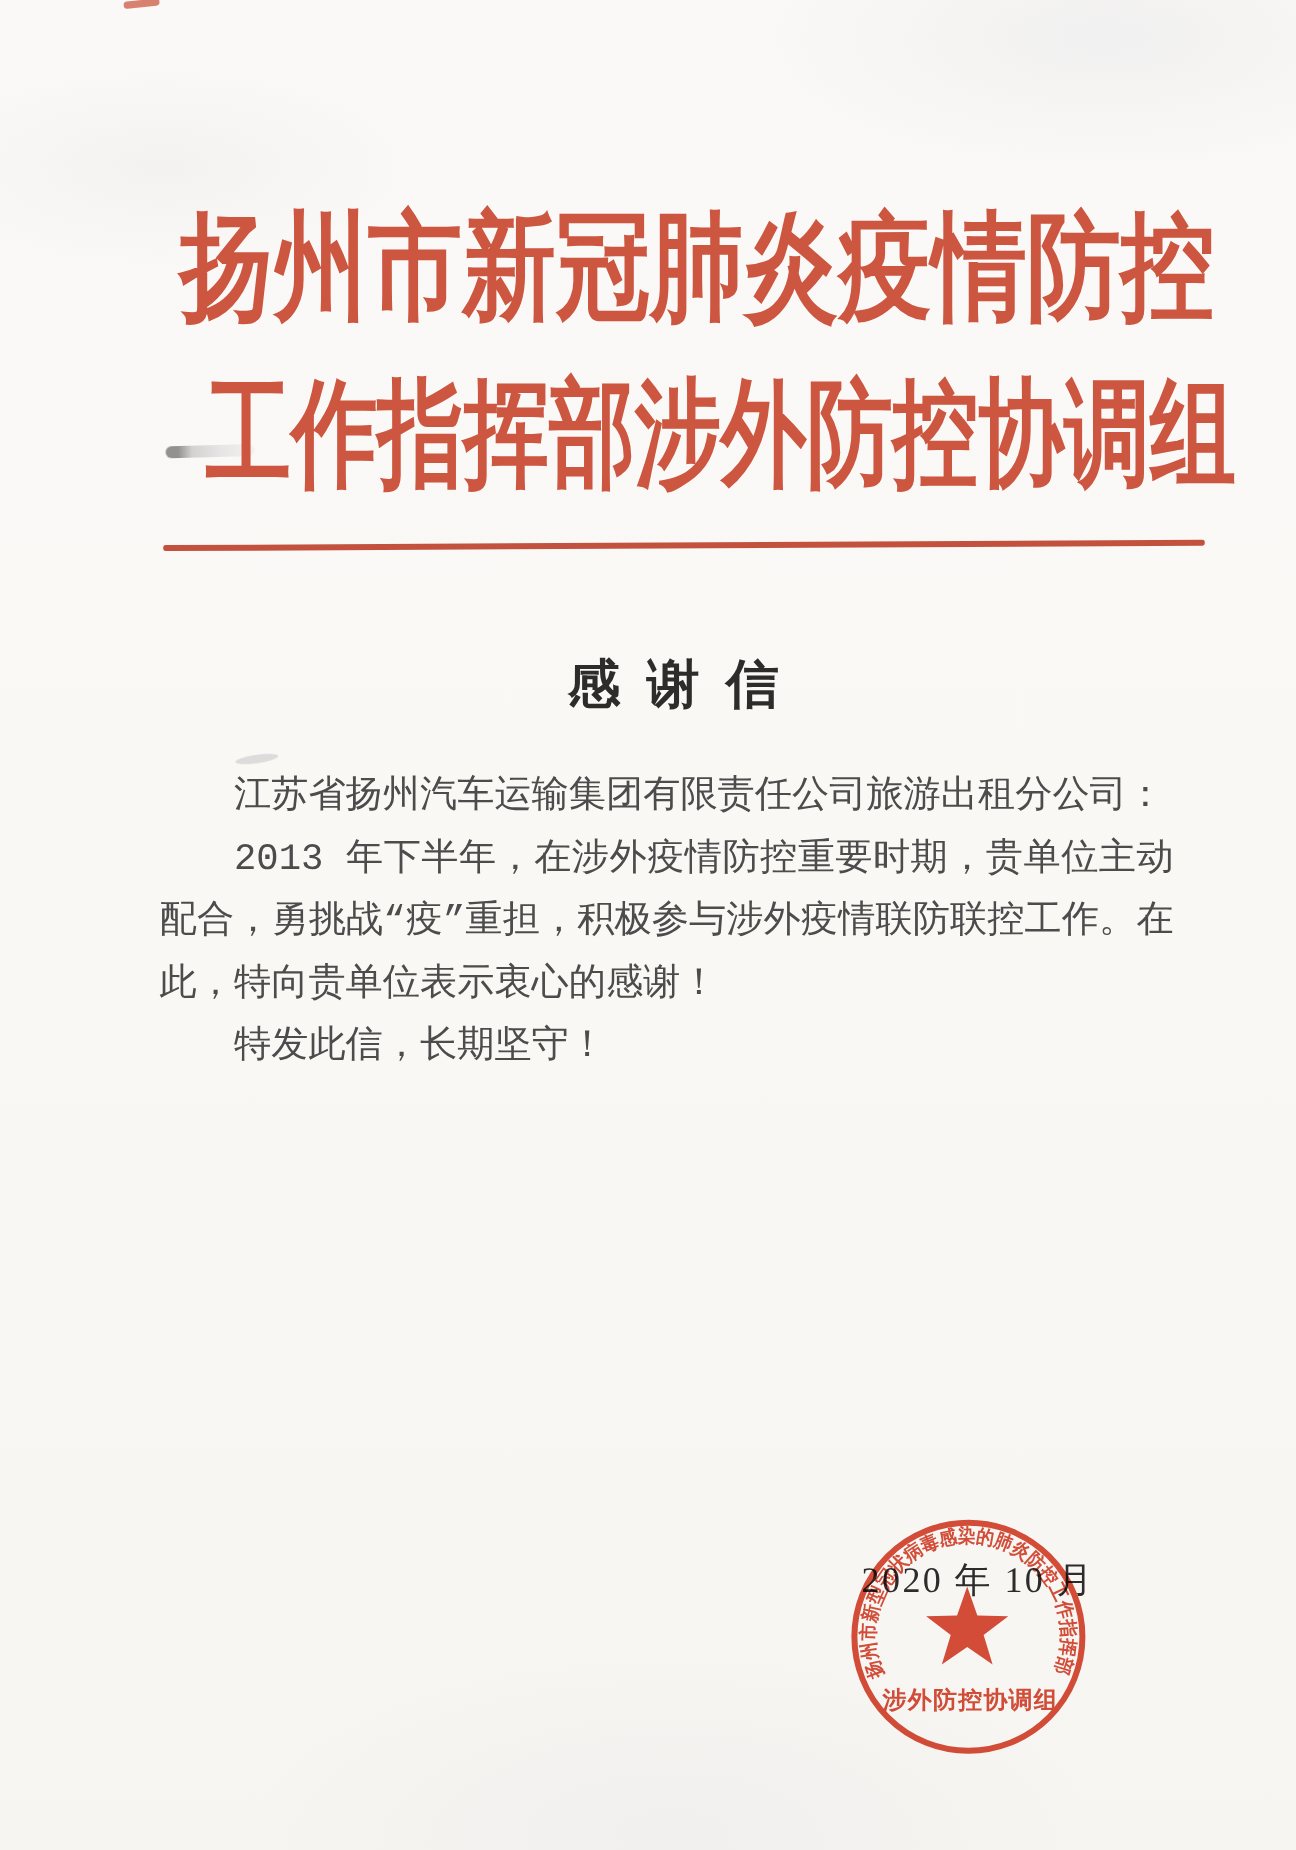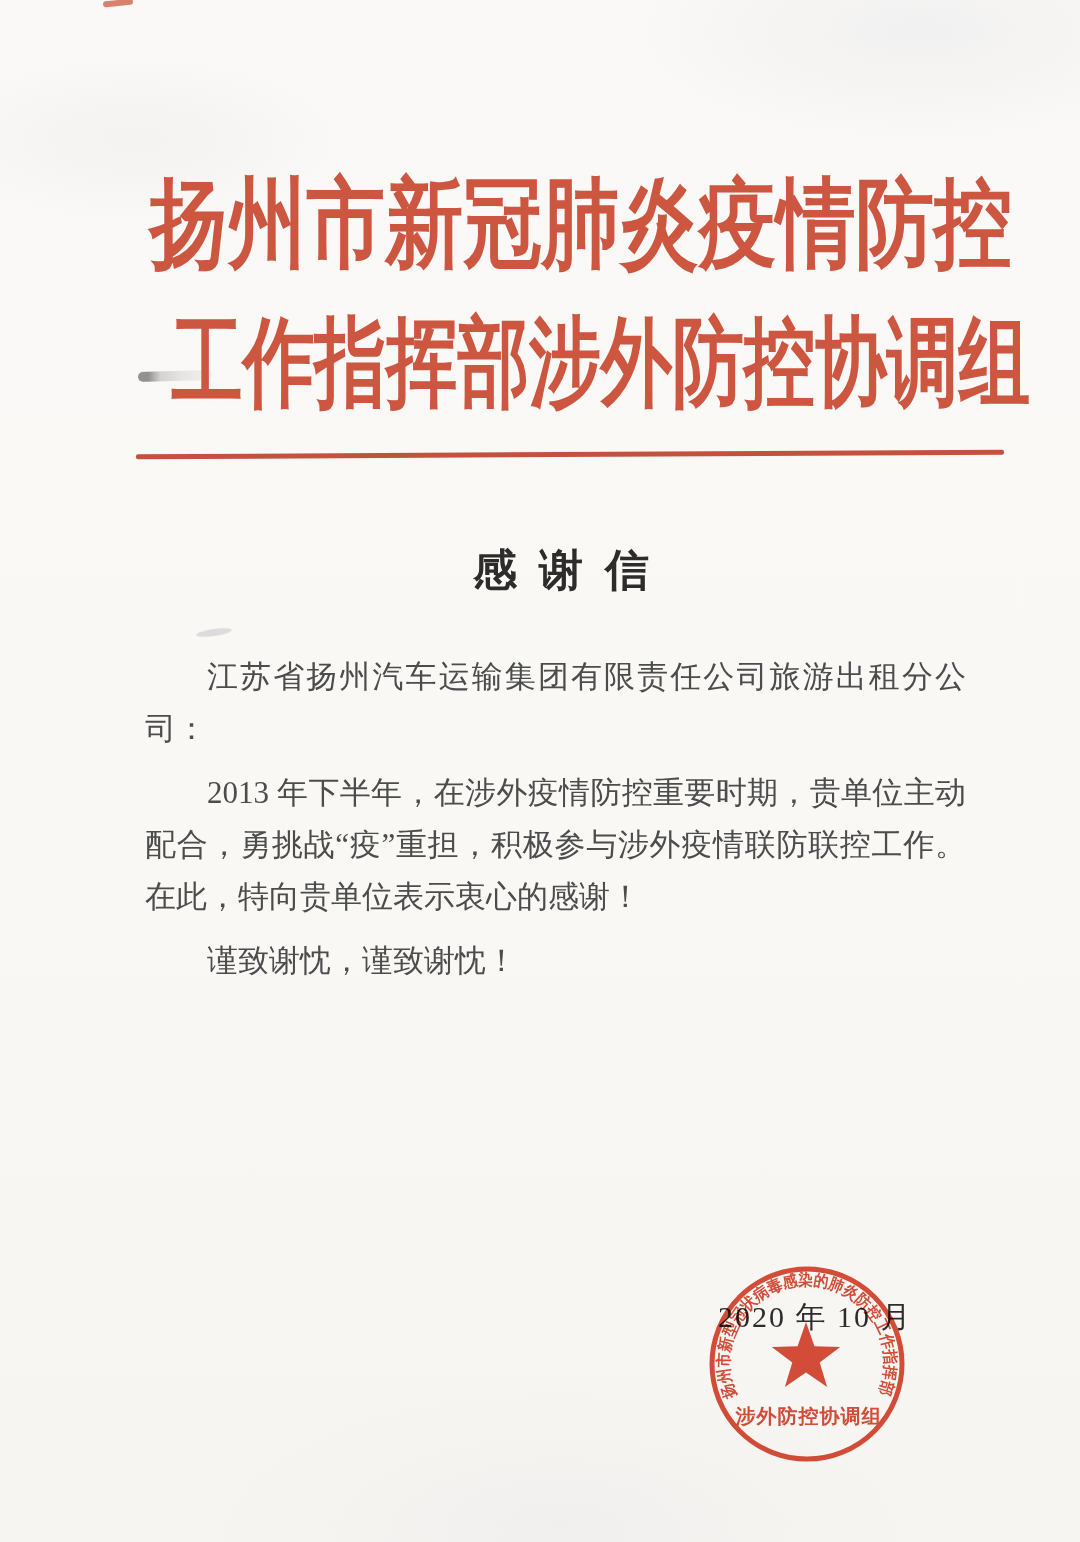--- a/index.html
+++ b/index.html
@@ -34,21 +34,21 @@
   .title{
     position:absolute;top:541px;left:0;width:100%;text-align:center;
     font-size:44px;font-weight:bold;color:var(--title_ink);
     letter-spacing:22px;padding-left:22px;box-sizing:border-box;
   }
   .body-text{
     position:absolute;left:133px;top:639px;width:845px;
     font-size:31px;line-height:52px;color:var(--body_ink);
     text-align:justify;text-justify:inter-ideograph;
   }
-  .body-text p{margin:12px;text-indent:2em;}
+  .body-text p{margin:0;text-indent:2em;font-family:Liberation Mono, monospace;}
   .salutation{text-indent:0;}
   .date{
     position:absolute;left:718px;top:1297px;
     font-size:30px;letter-spacing:2px;color:#2c2c2c;white-space:nowrap;
   }
   
   .stamp{
     position:absolute;left:705px;top:1262px;width:204px;height:204px;
     mix-blend-mode:multiply;opacity:.93;
   }
@@ -80,21 +80,21 @@
     <span class="lh-line lh-line1">扬州市新冠肺炎疫情防控</span>
     <span class="lh-line lh-line2">工作指挥部涉外防控协调组</span>
   </div>
   <div class="divider"></div>
 
   <div class="title">感谢信</div>
 
   <div class="body-text">
     <p class="salutation">江苏省扬州汽车运输集团有限责任公司旅游出租分公司：</p>
     <p>2013 年下半年，在涉外疫情防控重要时期，贵单位主动配合，勇挑战“疫”重担，积极参与涉外疫情联防联控工作。在此，特向贵单位表示衷心的感谢！</p>
-    <p>谨致谢忱，谨致谢忱！</p>
+    <p>特发此信，长期坚守！</p>
   </div>
 
   <div class="date">2020 年 10 月</div>
 
   <svg class="stamp" viewBox="0 0 204 204">
     <circle class="ring" cx="102" cy="102" r="95"></circle>
     <polygon class="star" points="101,60 109.46,84.35 135.24,84.88 114.70,100.45 122.16,125.12 101,110.4 79.84,125.12 87.30,100.45 66.76,84.88 92.54,84.35"></polygon>
     <path id="sealArc" d="M 31.3 134 A 78 78 0 1 1 172.7 134" fill="none"></path>
     <text class="arc">
       <textPath href="#sealArc" startOffset="0" textLength="310" lengthAdjust="spacingAndGlyphs">扬州市新型冠状病毒感染的肺炎防控工作指挥部</textPath>

